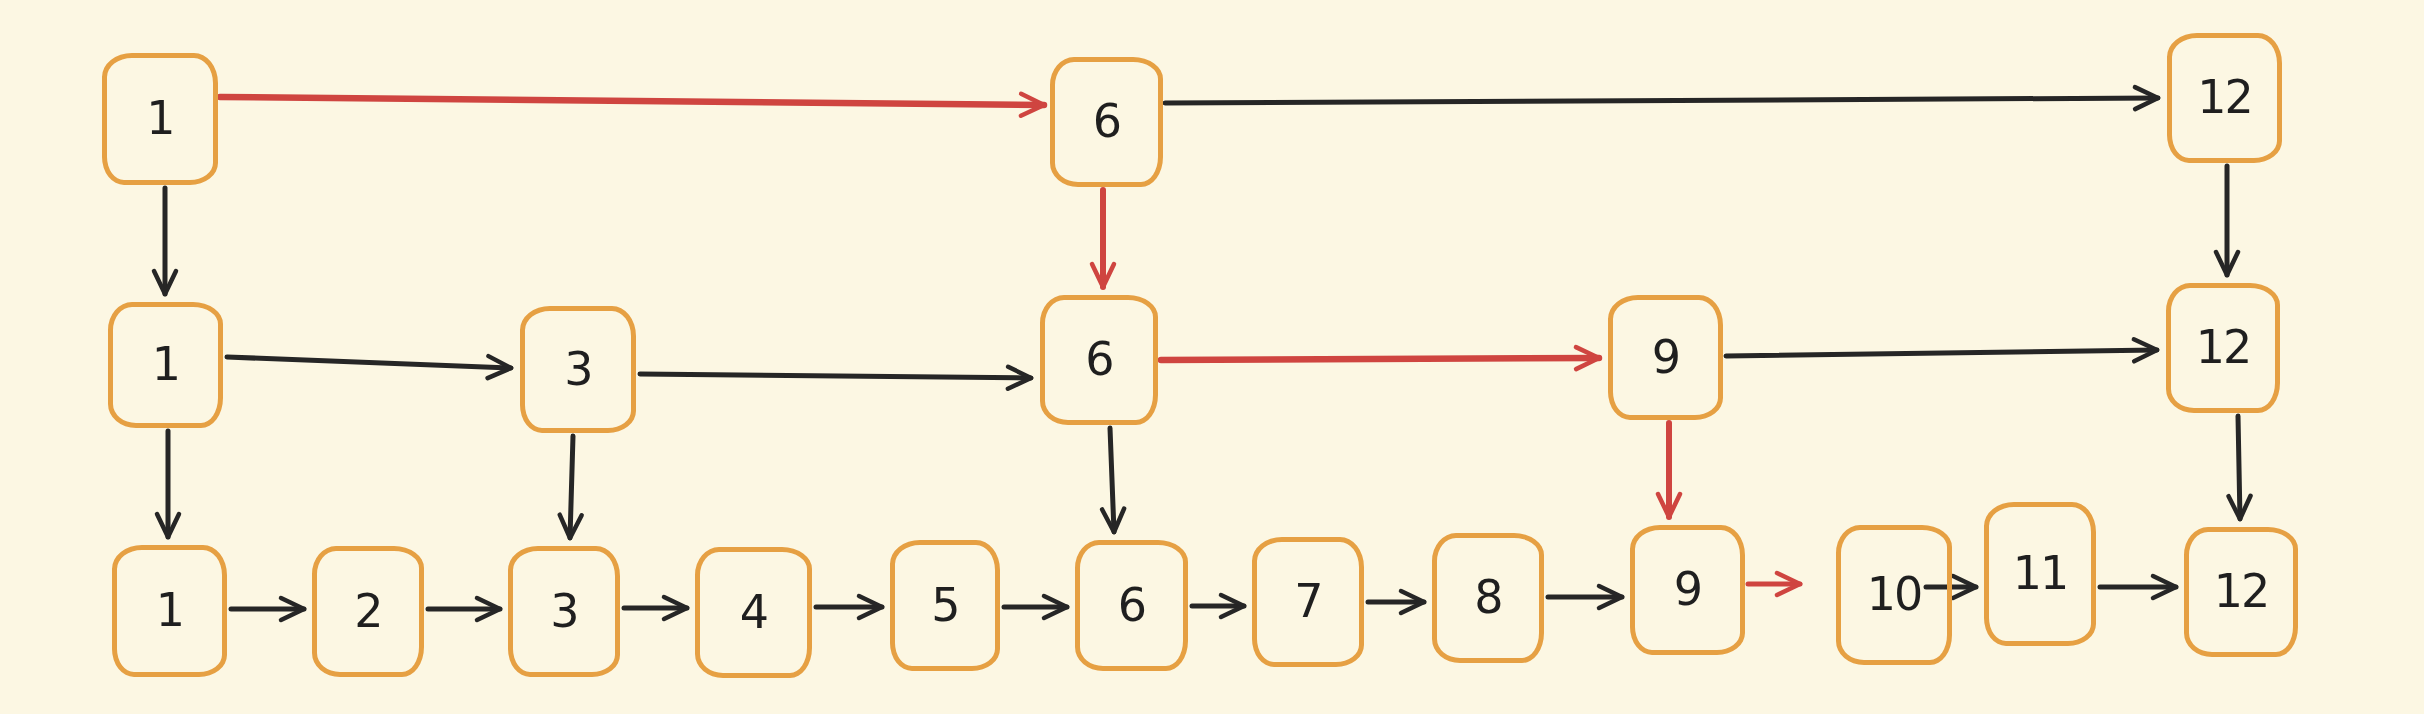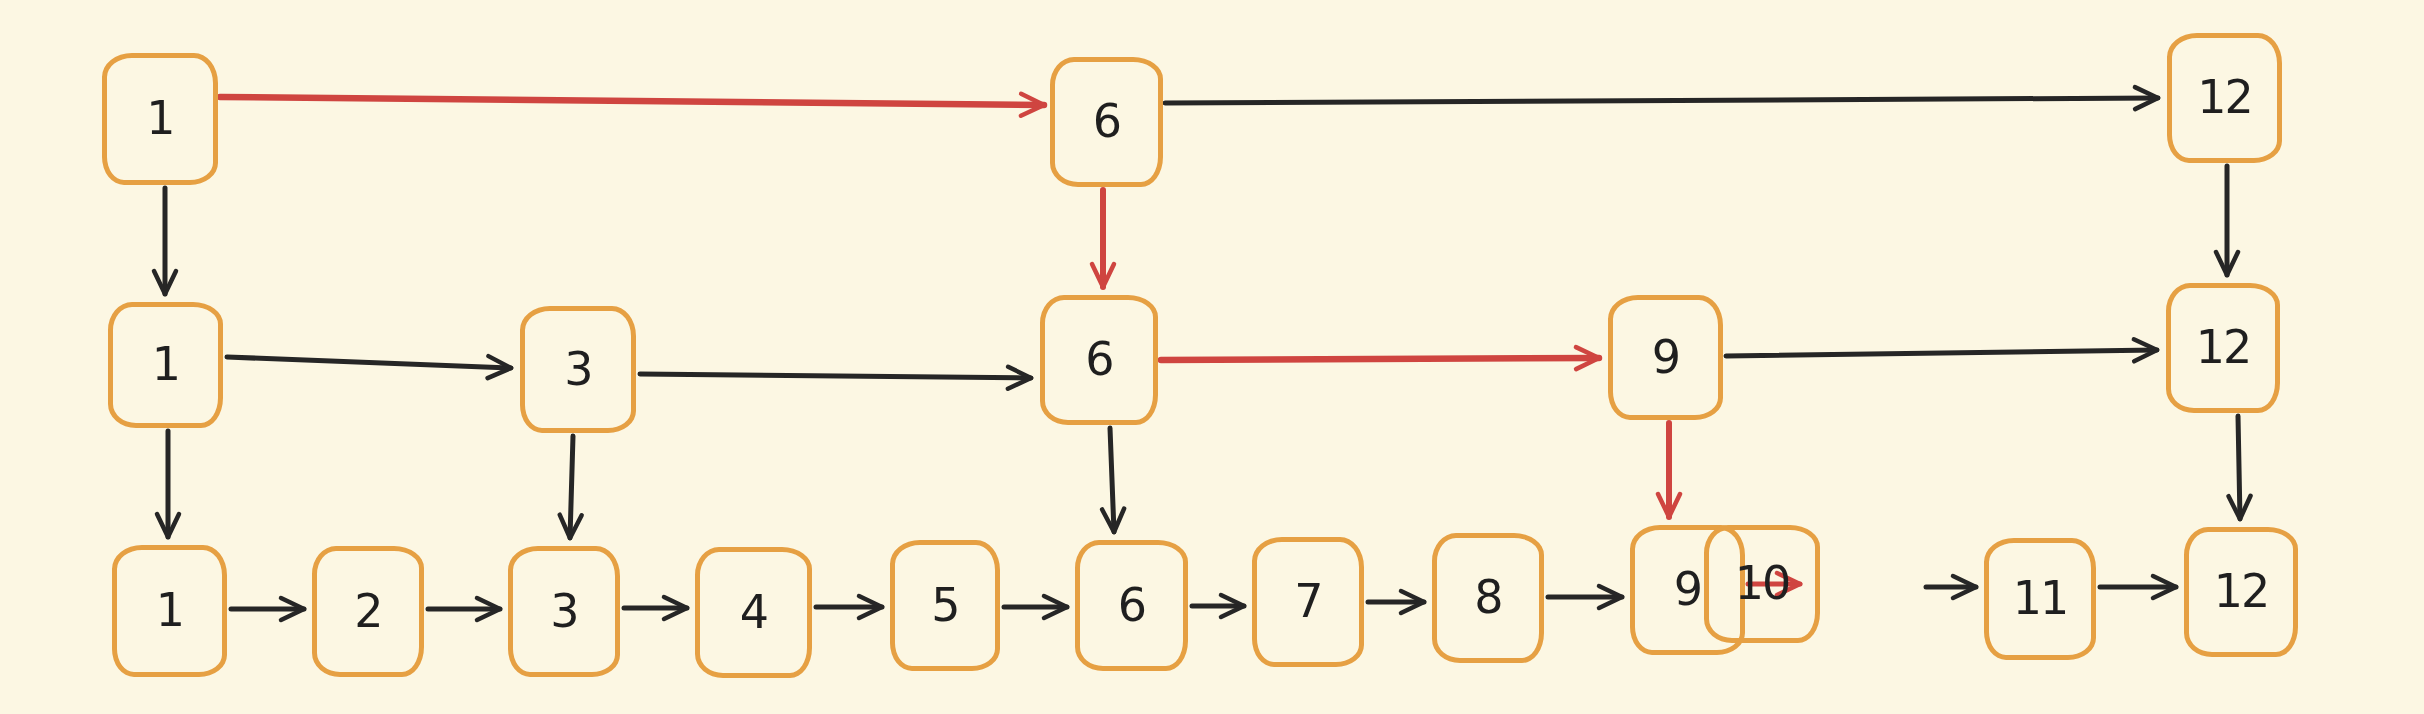--- a/index.html
+++ b/index.html
@@ -129,23 +129,23 @@
   </div>
   <div class="node" style="left:1252px;top:537px;width:112px;height:130px">
     <span class="val">7</span>
   </div>
   <div class="node alt" style="left:1432px;top:533px;width:112px;height:130px">
     <span class="val">8</span>
   </div>
   <div class="node" style="left:1630px;top:525px;width:115px;height:130px">
     <span class="val">9</span>
   </div>
-  <div class="node alt" style="left:1704px;top:525px;width:116px;height:118px">
+  <div class="node alt" style="left:1836px;top:525px;width:116px;height:140px">
     <span class="val">10</span>
   </div>
-  <div class="node" style="left:1984px;top:538px;width:112px;height:122px">
+  <div class="node" style="left:1984px;top:502px;width:112px;height:144px">
     <span class="val">11</span>
   </div>
   <div class="node alt" style="left:2184px;top:527px;width:114px;height:130px">
     <span class="val">12</span>
   </div>
 
 </div>
 
 </body></html>

